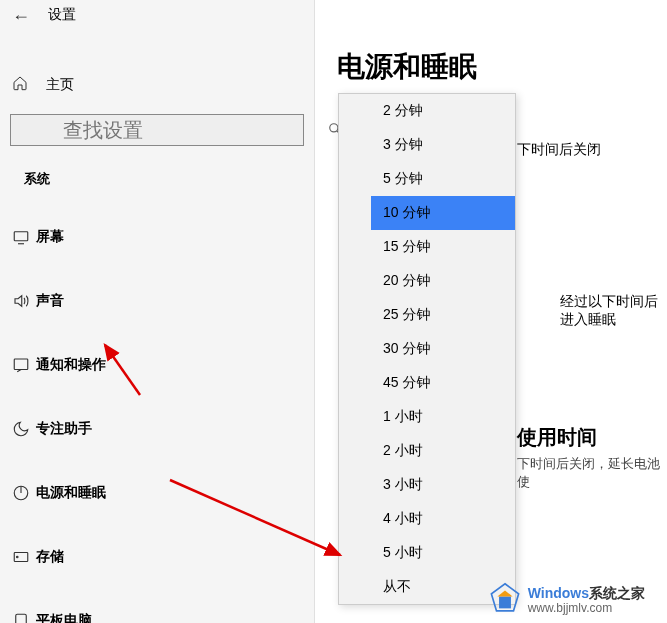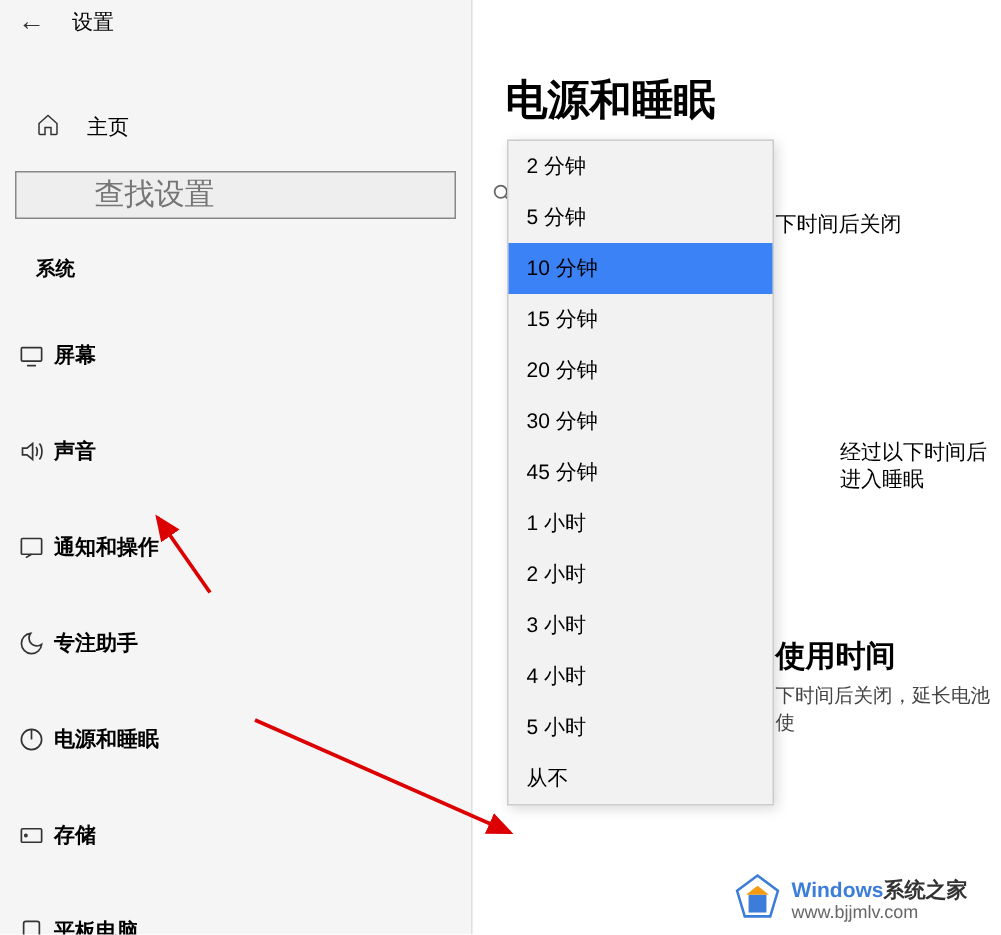--- a/index.html
+++ b/index.html
@@ -22,21 +22,21 @@
     .header {
       display: flex;
       align-items: center;
       padding: 4px 8px 8px 12px;
       gap: 18px;
     }
     .back-icon { font-size: 18px; color: #333; }
     .home-row {
       display: flex;
       align-items: center;
-      padding: 12px 24px;
+      padding: 12px 12px;
       gap: 18px;
       margin-top: 30px;
     }
     .home-icon svg { width: 16px; height: 16px; }
     .search-wrap { padding: 8px 10px 12px 10px; }
     .search-box {
       display: flex;
       align-items: center;
       border: 1px solid #888;
       background: #eeeeee;
@@ -85,20 +85,21 @@
     }
     .dropdown {
       position: absolute;
       left: 338px;
       top: 93px;
       width: 178px;
       background: #f2f2f2;
       border: 1px solid #ccc;
       box-shadow: 2px 2px 8px rgba(0,0,0,0.15);
       z-index: 10;
+      padding-left: 32px;
     }
     .dropdown-item {
       padding: 8px 12px;
       font-size: 14px;
       cursor: pointer;
     }
     .dropdown-item.selected { background: #3b82f6; }
     
     .text-block { position: absolute; font-size: 14px; }
     .tb1 { left: 517px; top: 141px; }
@@ -236,24 +237,26 @@
   </div>
 </div>
 
 <div class="text-block tb1">下时间后关闭</div>
 <div class="text-block tb2">经过以下时间后进入睡眠</div>
 <div class="text-block tb3">使用时间</div>
 <div class="text-block tb4">下时间后关闭，延长电池使</div>
 
 <div class="dropdown">
   <div class="dropdown-item">2 分钟</div>
+  <div class="dropdown-item">3 分钟</div>
   <div class="dropdown-item">5 分钟</div>
   <div class="dropdown-item selected">10 分钟</div>
   <div class="dropdown-item">15 分钟</div>
   <div class="dropdown-item">20 分钟</div>
+  <div class="dropdown-item">25 分钟</div>
   <div class="dropdown-item">30 分钟</div>
   <div class="dropdown-item">45 分钟</div>
   <div class="dropdown-item">1 小时</div>
   <div class="dropdown-item">2 小时</div>
   <div class="dropdown-item">3 小时</div>
   <div class="dropdown-item">4 小时</div>
   <div class="dropdown-item">5 小时</div>
   <div class="dropdown-item">从不</div>
 </div>
 

